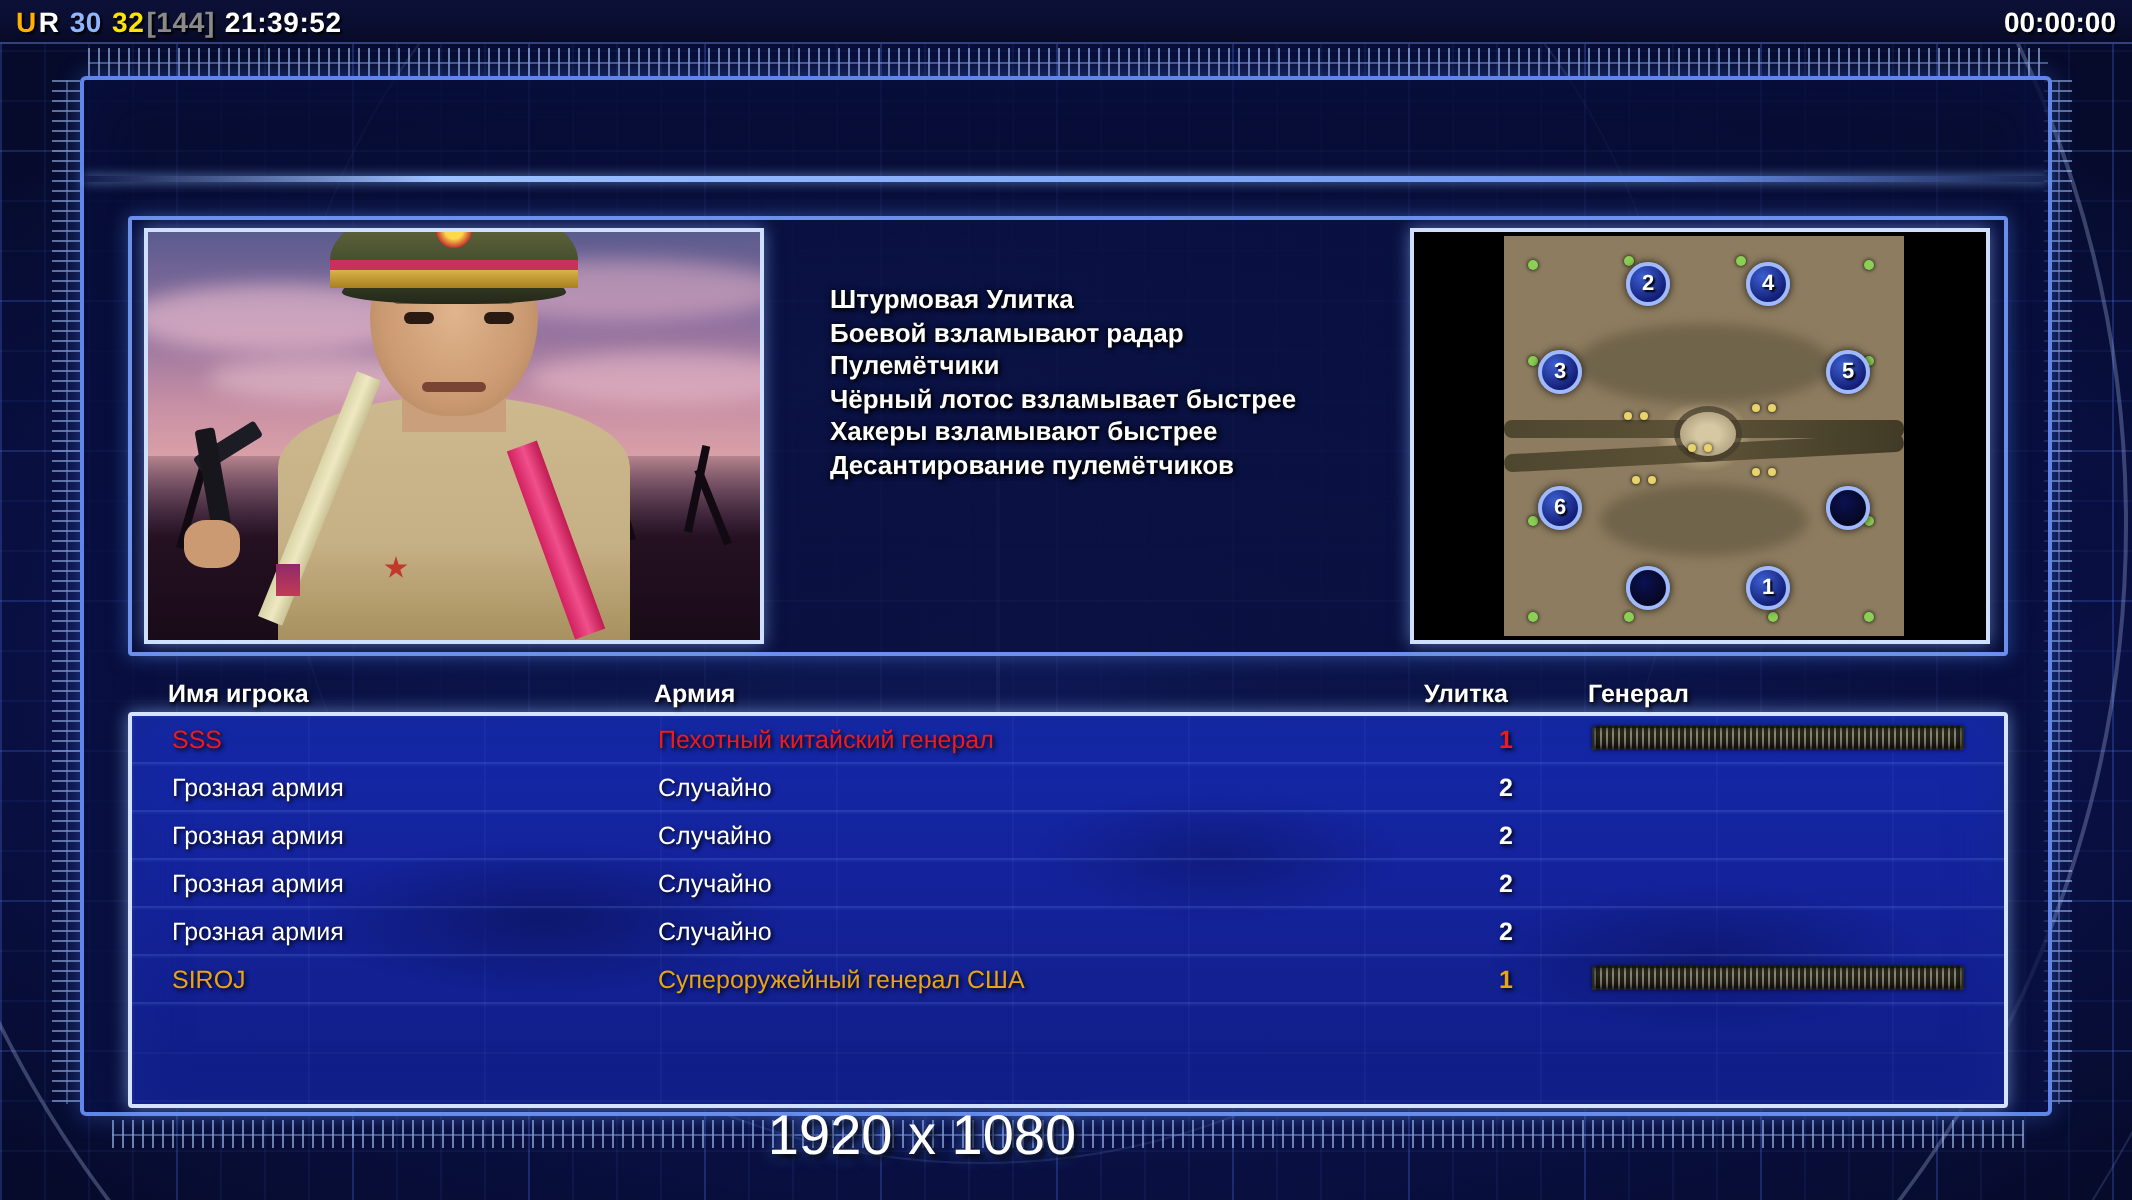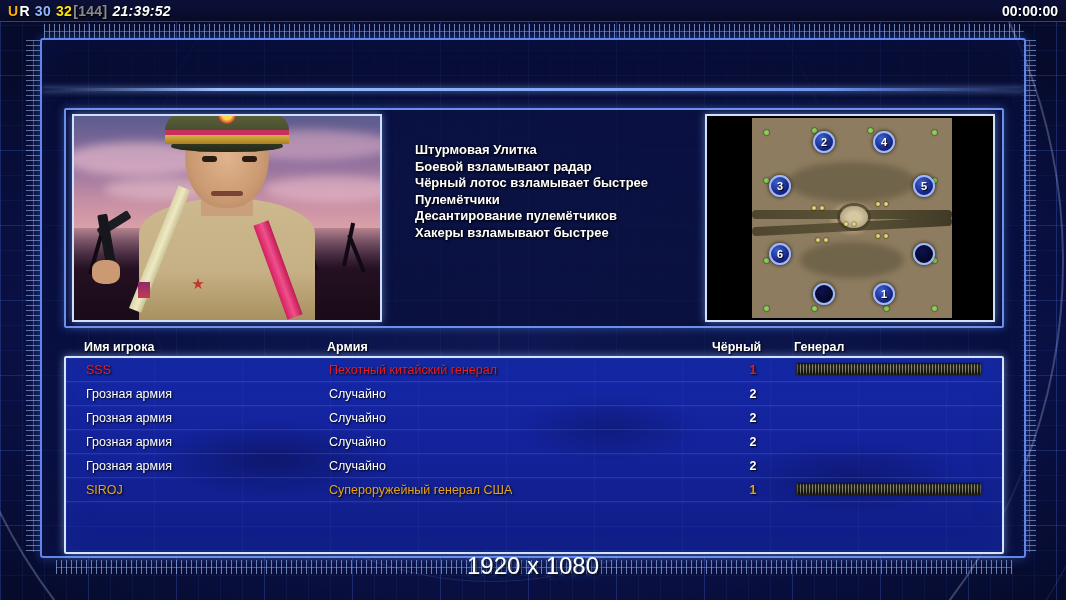--- a/index.html
+++ b/index.html
@@ -65,21 +65,21 @@
     display:flex;align-items:center;justify-content:space-between;
     box-sizing:border-box;padding:0 8px;z-index:40;
   }
   #topbar .left{display:flex;align-items:baseline;gap:5px;}
   .tb{font-size:14px;font-weight:bold;letter-spacing:.3px;text-shadow:1px 1px 1px #000;}
   .tb-u{color:#ffb000;}
   .tb-r{color:#ffffff;}
   .tb-fps{color:#8fb6ff;}
   .tb-fps2{color:#ffe400;}
   .tb-br{color:#8a8a8a;}
-  .tb-time{color:#ffffff;font-style:italic;}
+  .tb-time{color:#ffffff;}
   .tb-right{font-size:14px;font-weight:bold;color:#ffffff;text-shadow:1px 1px 1px #000;}
 
   
   #window{
     position:absolute;left:40px;top:38px;width:986px;height:520px;
     border:2px solid #5f86e8;border-radius:3px;
     background:linear-gradient(180deg,rgba(8,13,52,.72),rgba(9,16,66,.66));
     box-shadow:0 0 12px rgba(70,110,220,.45), inset 0 0 30px rgba(10,20,80,.5);
     box-sizing:border-box;z-index:10;
   }
@@ -243,22 +243,22 @@
     width:100%;height:100%;border-radius:1px;
     background:
       repeating-linear-gradient(90deg, rgba(255,255,255,.30) 0 1px, rgba(0,0,0,.55) 1px 3px),
       linear-gradient(180deg,#6d6b4a 0%,#4b4a33 45%,#2e2d1f 100%);
     box-shadow:inset 0 0 3px rgba(0,0,0,.9), 0 0 2px rgba(0,0,0,.7);
     border:1px solid rgba(20,20,14,.8);box-sizing:border-box;
   }
 
   
   #resolution{
-    position:absolute;left:0;top:552px;width:1066px;text-align:center;z-index:30;
-    font-size:24px;color:#ffffff;text-shadow:2px 2px 3px #000,0 0 8px rgba(90,140,255,.8);
+    position:absolute;left:0;top:552px;width:922px;text-align:center;z-index:30;
+    font-size:28px;color:#ffffff;text-shadow:2px 2px 3px #000,0 0 8px rgba(90,140,255,.8);
   }
 </style>
 </head>
 <body>
 
 <div id="screen">
   <div class="bg-base"></div>
   <div class="bg-grid"></div>
   <div class="bg-clouds"></div>
   <div class="arc a1"></div>
@@ -320,24 +320,24 @@
     <div class="p-gun2"></div>
     <div class="p-gun"></div>
     <div class="p-hand"></div>
     <div class="p-medal"></div>
     <div class="p-star"></div>
   </div>
 
   <div id="abilities">
     <div class="ab">Штурмовая Улитка</div>
     <div class="ab">Боевой взламывают радар</div>
+    <div class="ab">Пулемётчики</div>
     <div class="ab">Чёрный лотос взламывает быстрее</div>
-    <div class="ab">Пулемётчики</div>
+    <div class="ab">Хакеры взламывают быстрее</div>
     <div class="ab">Десантирование пулемётчиков</div>
-    <div class="ab">Хакеры взламывают быстрее</div>
   </div>
 
   <div id="map-preview">
     <div class="map-img">
       <div class="map-ridge" style="left:18%;top:22%;width:64%;height:20%;"></div>
       <div class="map-ridge" style="left:24%;top:62%;width:52%;height:18%;"></div>
       <div class="map-river"></div>
       <div class="map-river r2"></div>
       <div class="map-eye"></div>
       <div class="supply" style="left:6%;top:6%;"></div>
@@ -369,21 +369,21 @@
       <div class="start" style="left: 14%; top: 68%; margin-left: -11px; margin-top: -11px;">6</div>
       <div class="start empty" style="left: 86%; top: 68%; margin-left: -11px; margin-top: -11px;"></div>
       <div class="start empty" style="left: 36%; top: 88%; margin-left: -11px; margin-top: -11px;"></div>
       <div class="start" style="left: 66%; top: 88%; margin-left: -11px; margin-top: -11px;">1</div>
     </div>
   </div>
 
   <div id="table-headers">
     <span style="left:20px;">Имя игрока</span>
     <span style="left:263px;">Армия</span>
-    <span style="left:648px;">Чёрный</span>
+    <span style="left:648px;">Улитка</span>
     <span style="left:730px;">Генерал</span>
   </div>
 
   <div id="player-panel">
     <div class="pp-tex"></div>
     <div class="pp-arc"></div>
     <div class="rows" id="rows-host">
         <div class="row">
           <span class="cell c-name" style="color: rgb(239, 26, 26);">SSS</span>
           <span class="cell c-army" style="color: rgb(239, 26, 26);">Пехотный китайский генерал</span>

